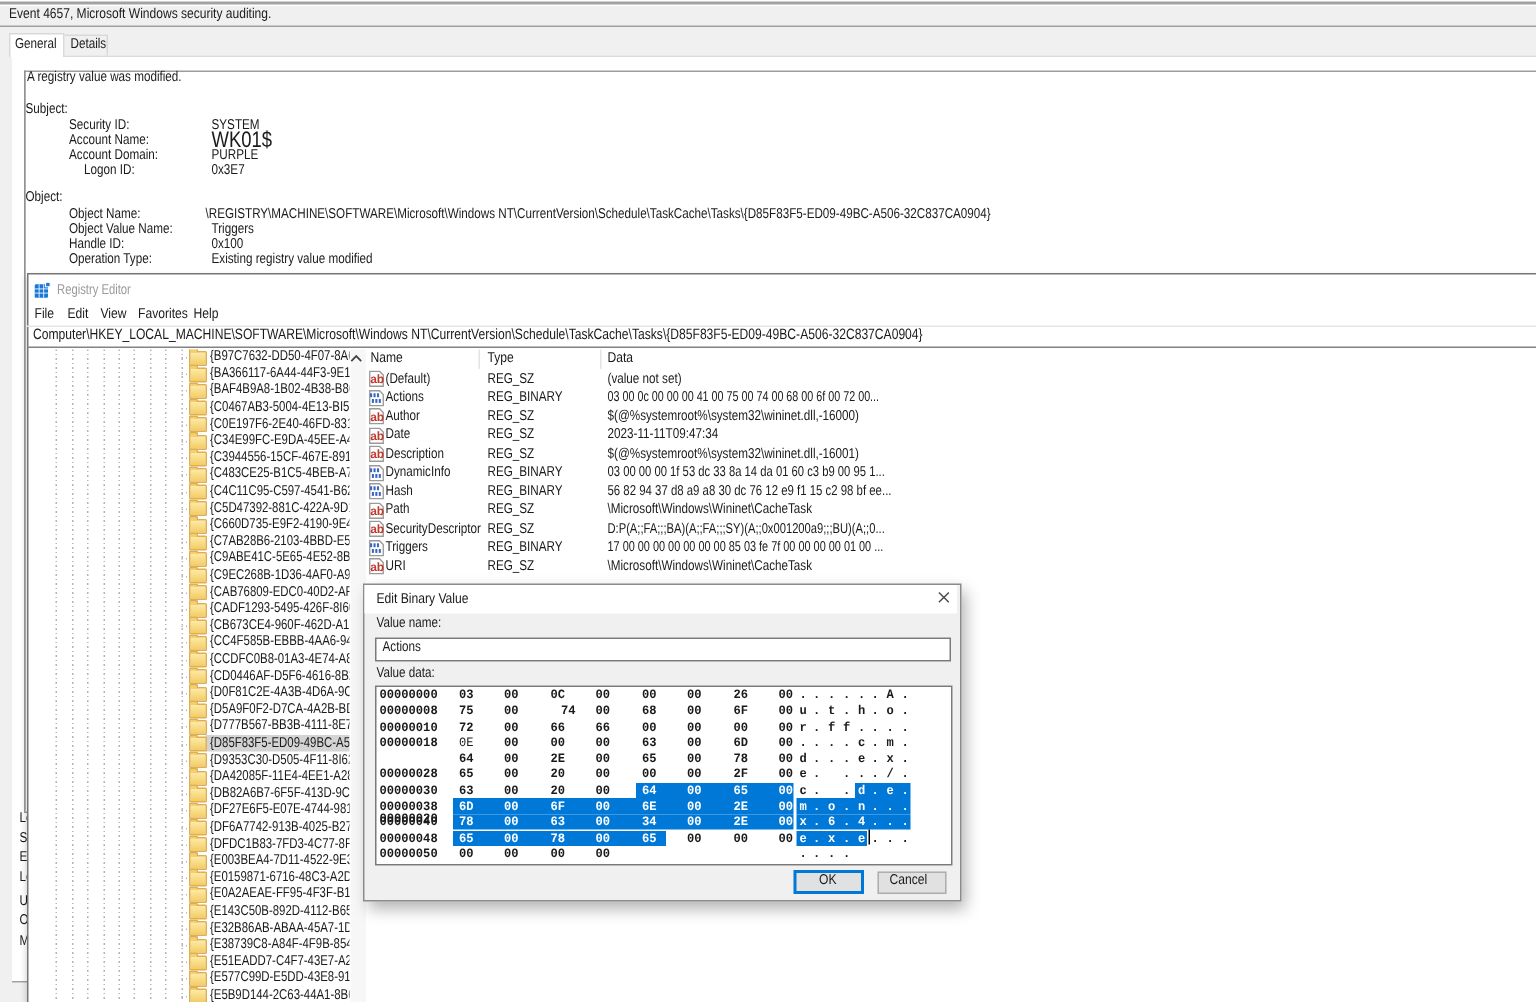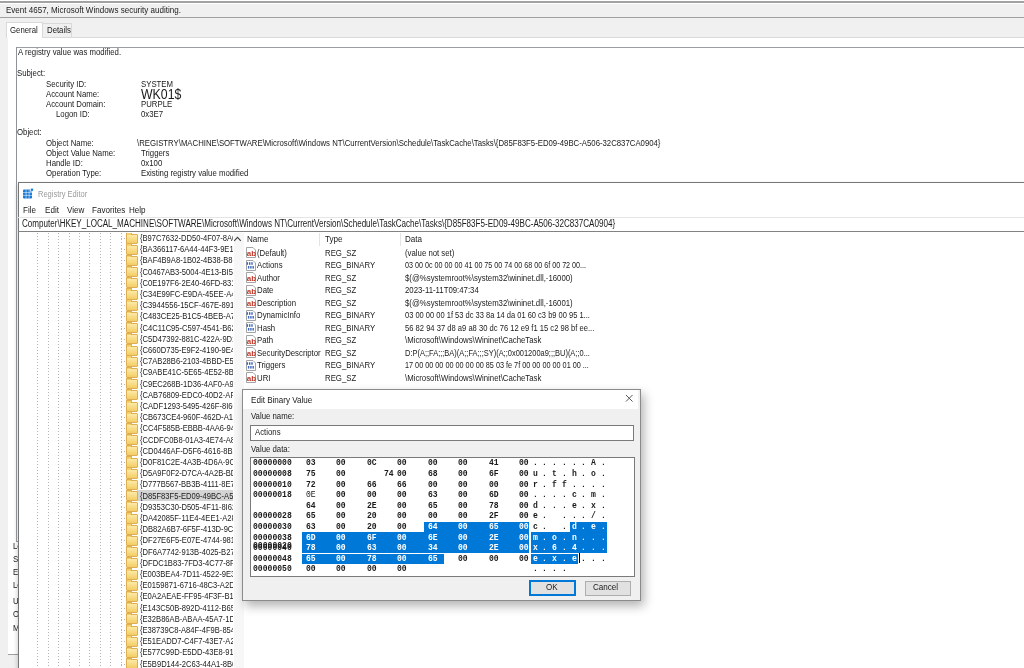--- a/index.html
+++ b/index.html
@@ -319,34 +319,34 @@
 <div class="t " style="left:254.5px;top:425.3px;font-size:9.5px;color:#1a1a1a;font-weight:normal;"><span style="display:inline-block;transform:scaleX(0.82);transform-origin:0 50%;white-space:pre;">Actions</span></div>
 <div class="t " style="left:250.5px;top:441.6px;font-size:9.5px;color:#1a1a1a;font-weight:normal;"><span style="display:inline-block;transform:scaleX(0.82);transform-origin:0 50%;white-space:pre;">Value data:</span></div>
 <div class="abs" style="left:250px;top:456.5px;width:383px;height:118px;background:#ffffff;border:1px solid #7a7a7a;"></div>
 <div class="t mono" style="left:252.5px;top:456.4px;font-size:8.5px;color:#1a1a1a;font-weight:bold;"><span style="display:inline-block;transform:scaleX(0.95);transform-origin:0 50%;white-space:pre;">00000000</span></div>
 <div class="t mono" style="left:305.9px;top:456.4px;font-size:8.5px;color:#1a1a1a;font-weight:bold;"><span style="display:inline-block;transform:scaleX(0.95);transform-origin:0 50%;white-space:pre;">03</span></div>
 <div class="t mono" style="left:336.34999999999997px;top:456.4px;font-size:8.5px;color:#1a1a1a;font-weight:bold;"><span style="display:inline-block;transform:scaleX(0.95);transform-origin:0 50%;white-space:pre;">00</span></div>
 <div class="t mono" style="left:366.79999999999995px;top:456.4px;font-size:8.5px;color:#1a1a1a;font-weight:bold;"><span style="display:inline-block;transform:scaleX(0.95);transform-origin:0 50%;white-space:pre;">0C</span></div>
 <div class="t mono" style="left:397.25px;top:456.4px;font-size:8.5px;color:#1a1a1a;font-weight:bold;"><span style="display:inline-block;transform:scaleX(0.95);transform-origin:0 50%;white-space:pre;">00</span></div>
 <div class="t mono" style="left:427.7px;top:456.4px;font-size:8.5px;color:#1a1a1a;font-weight:bold;"><span style="display:inline-block;transform:scaleX(0.95);transform-origin:0 50%;white-space:pre;">00</span></div>
 <div class="t mono" style="left:458.15px;top:456.4px;font-size:8.5px;color:#1a1a1a;font-weight:bold;"><span style="display:inline-block;transform:scaleX(0.95);transform-origin:0 50%;white-space:pre;">00</span></div>
-<div class="t mono" style="left:488.59999999999997px;top:456.4px;font-size:8.5px;color:#1a1a1a;font-weight:bold;"><span style="display:inline-block;transform:scaleX(0.95);transform-origin:0 50%;white-space:pre;">41</span></div>
+<div class="t mono" style="left:488.59999999999997px;top:456.4px;font-size:8.5px;color:#1a1a1a;font-weight:bold;"><span style="display:inline-block;transform:scaleX(0.95);transform-origin:0 50%;white-space:pre;">26</span></div>
 <div class="t mono" style="left:519.05px;top:456.4px;font-size:8.5px;color:#1a1a1a;font-weight:bold;"><span style="display:inline-block;transform:scaleX(0.95);transform-origin:0 50%;white-space:pre;">00</span></div>
 <div class="t mono" style="left:532.5px;top:456.4px;font-size:8.5px;color:#1a1a1a;font-weight:bold;"><span style="display:inline-block;transform:scaleX(0.95);transform-origin:0 50%;white-space:pre;">.</span></div>
 <div class="t mono" style="left:542.25px;top:456.4px;font-size:8.5px;color:#1a1a1a;font-weight:bold;"><span style="display:inline-block;transform:scaleX(0.95);transform-origin:0 50%;white-space:pre;">.</span></div>
 <div class="t mono" style="left:552.0px;top:456.4px;font-size:8.5px;color:#1a1a1a;font-weight:bold;"><span style="display:inline-block;transform:scaleX(0.95);transform-origin:0 50%;white-space:pre;">.</span></div>
 <div class="t mono" style="left:561.75px;top:456.4px;font-size:8.5px;color:#1a1a1a;font-weight:bold;"><span style="display:inline-block;transform:scaleX(0.95);transform-origin:0 50%;white-space:pre;">.</span></div>
 <div class="t mono" style="left:571.5px;top:456.4px;font-size:8.5px;color:#1a1a1a;font-weight:bold;"><span style="display:inline-block;transform:scaleX(0.95);transform-origin:0 50%;white-space:pre;">.</span></div>
 <div class="t mono" style="left:581.25px;top:456.4px;font-size:8.5px;color:#1a1a1a;font-weight:bold;"><span style="display:inline-block;transform:scaleX(0.95);transform-origin:0 50%;white-space:pre;">.</span></div>
 <div class="t mono" style="left:591.0px;top:456.4px;font-size:8.5px;color:#1a1a1a;font-weight:bold;"><span style="display:inline-block;transform:scaleX(0.95);transform-origin:0 50%;white-space:pre;">A</span></div>
 <div class="t mono" style="left:600.75px;top:456.4px;font-size:8.5px;color:#1a1a1a;font-weight:bold;"><span style="display:inline-block;transform:scaleX(0.95);transform-origin:0 50%;white-space:pre;">.</span></div>
 <div class="t mono" style="left:252.5px;top:467.0px;font-size:8.5px;color:#1a1a1a;font-weight:bold;"><span style="display:inline-block;transform:scaleX(0.95);transform-origin:0 50%;white-space:pre;">00000008</span></div>
 <div class="t mono" style="left:305.9px;top:467.0px;font-size:8.5px;color:#1a1a1a;font-weight:bold;"><span style="display:inline-block;transform:scaleX(0.95);transform-origin:0 50%;white-space:pre;">75</span></div>
 <div class="t mono" style="left:336.34999999999997px;top:467.0px;font-size:8.5px;color:#1a1a1a;font-weight:bold;"><span style="display:inline-block;transform:scaleX(0.95);transform-origin:0 50%;white-space:pre;">00</span></div>
-<div class="t mono" style="left:384px;top:467.0px;font-size:8.5px;color:#1a1a1a;font-weight:bold;"><span style="display:inline-block;transform:scaleX(0.95);transform-origin:0 50%;white-space:pre;">74</span></div>
+<div class="t mono" style="left:374px;top:467.0px;font-size:8.5px;color:#1a1a1a;font-weight:bold;"><span style="display:inline-block;transform:scaleX(0.95);transform-origin:0 50%;white-space:pre;">74</span></div>
 <div class="t mono" style="left:397.25px;top:467.0px;font-size:8.5px;color:#1a1a1a;font-weight:bold;"><span style="display:inline-block;transform:scaleX(0.95);transform-origin:0 50%;white-space:pre;">00</span></div>
 <div class="t mono" style="left:427.7px;top:467.0px;font-size:8.5px;color:#1a1a1a;font-weight:bold;"><span style="display:inline-block;transform:scaleX(0.95);transform-origin:0 50%;white-space:pre;">68</span></div>
 <div class="t mono" style="left:458.15px;top:467.0px;font-size:8.5px;color:#1a1a1a;font-weight:bold;"><span style="display:inline-block;transform:scaleX(0.95);transform-origin:0 50%;white-space:pre;">00</span></div>
 <div class="t mono" style="left:488.59999999999997px;top:467.0px;font-size:8.5px;color:#1a1a1a;font-weight:bold;"><span style="display:inline-block;transform:scaleX(0.95);transform-origin:0 50%;white-space:pre;">6F</span></div>
 <div class="t mono" style="left:519.05px;top:467.0px;font-size:8.5px;color:#1a1a1a;font-weight:bold;"><span style="display:inline-block;transform:scaleX(0.95);transform-origin:0 50%;white-space:pre;">00</span></div>
 <div class="t mono" style="left:532.5px;top:467.0px;font-size:8.5px;color:#1a1a1a;font-weight:bold;"><span style="display:inline-block;transform:scaleX(0.95);transform-origin:0 50%;white-space:pre;">u</span></div>
 <div class="t mono" style="left:542.25px;top:467.0px;font-size:8.5px;color:#1a1a1a;font-weight:bold;"><span style="display:inline-block;transform:scaleX(0.95);transform-origin:0 50%;white-space:pre;">.</span></div>
 <div class="t mono" style="left:552.0px;top:467.0px;font-size:8.5px;color:#1a1a1a;font-weight:bold;"><span style="display:inline-block;transform:scaleX(0.95);transform-origin:0 50%;white-space:pre;">t</span></div>
 <div class="t mono" style="left:561.75px;top:467.0px;font-size:8.5px;color:#1a1a1a;font-weight:bold;"><span style="display:inline-block;transform:scaleX(0.95);transform-origin:0 50%;white-space:pre;">.</span></div>
 <div class="t mono" style="left:571.5px;top:467.0px;font-size:8.5px;color:#1a1a1a;font-weight:bold;"><span style="display:inline-block;transform:scaleX(0.95);transform-origin:0 50%;white-space:pre;">h</span></div>

